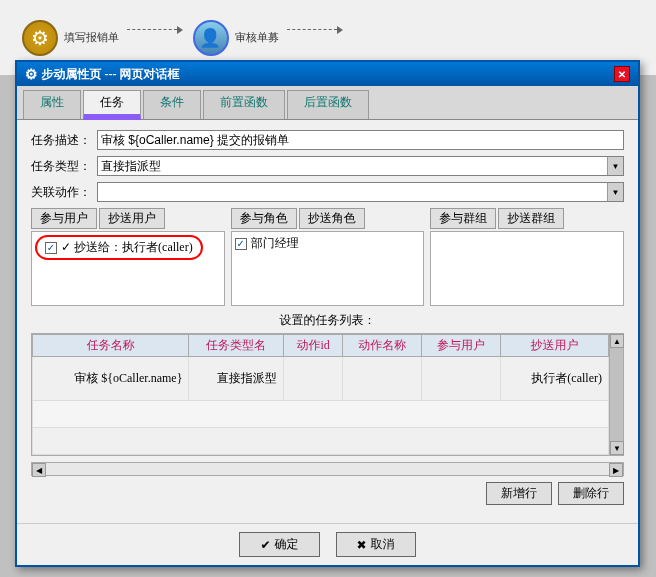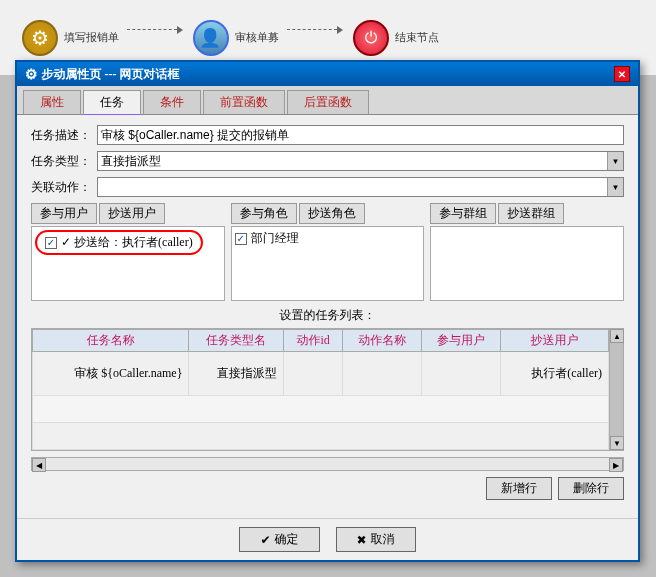--- a/index.html
+++ b/index.html
@@ -163,25 +163,25 @@
       padding: 4px 6px 0;
       gap: 2px;
     }
     .tab {
       padding: 3px 16px;
       background: #d0d0d0;
       border: 1px solid #999;
       border-bottom: none;
       font-size: 12px;
       cursor: pointer;
-      color: #b91c1c;
+      color: #0f766e;
     }
     .tab.active {
       background: #f0f0f0;
-      border-bottom: 1px solid #8b5cf6;
+      border-bottom: 6px solid #8b5cf6;
       margin-bottom: -1px;
       z-index: 1;
       color: #000;
     }
 
     
     .dialog-content {
       padding: 10px 14px;
       background: #f0f0f0;
     }
@@ -400,26 +400,20 @@
   </div>
   <div class="workflow-node">
     <div class="workflow-node-icon">
       <div class="icon-person"></div>
     </div>
     <div class="workflow-node-label">审核单募</div>
   </div>
   <div class="workflow-arrow">
     <div class="workflow-arrow-line"></div>
     <div class="workflow-arrow-head"></div>
-  </div>
-  <div class="workflow-node">
-    <div class="workflow-node-icon">
-      <div class="icon-end"></div>
-    </div>
-    <div class="workflow-node-label">结束节点</div>
   </div>
 </div>
 
 <div class="dialog-window">
 
   <div class="title-bar">
     <div class="title-bar-left">
       <span class="title-bar-icon">⚙</span>
       <span>步动属性页 --- 网页对话框</span>
     </div>

